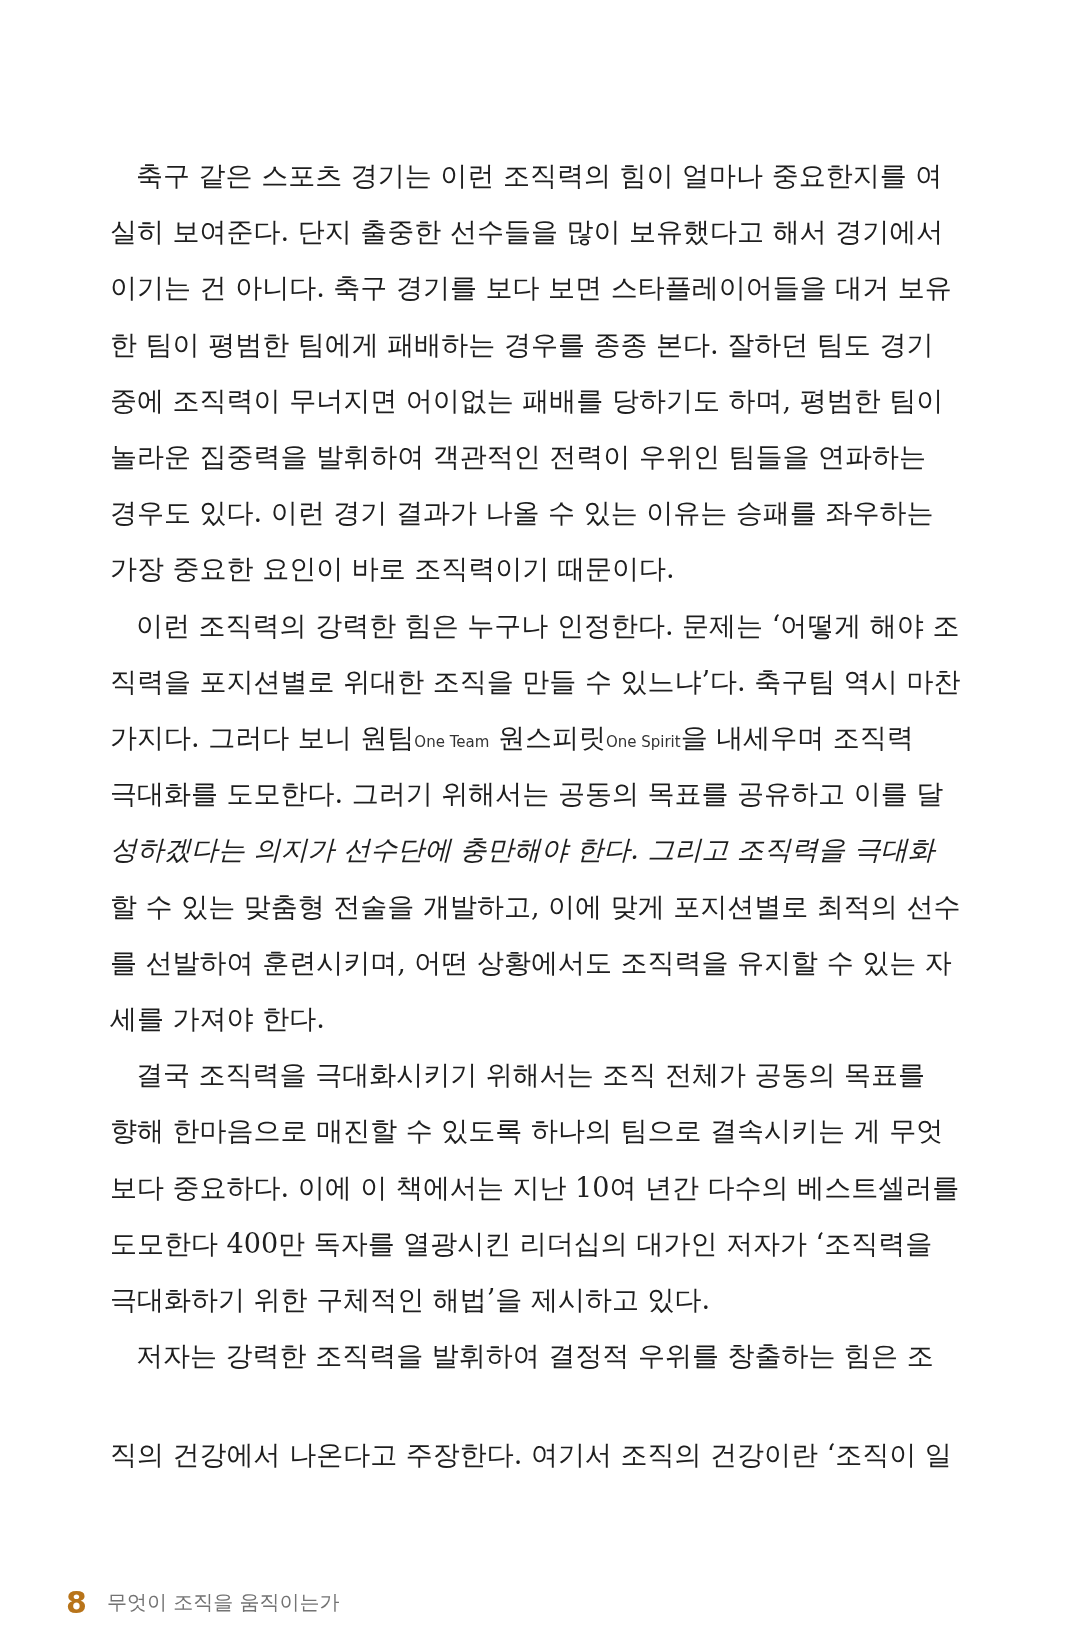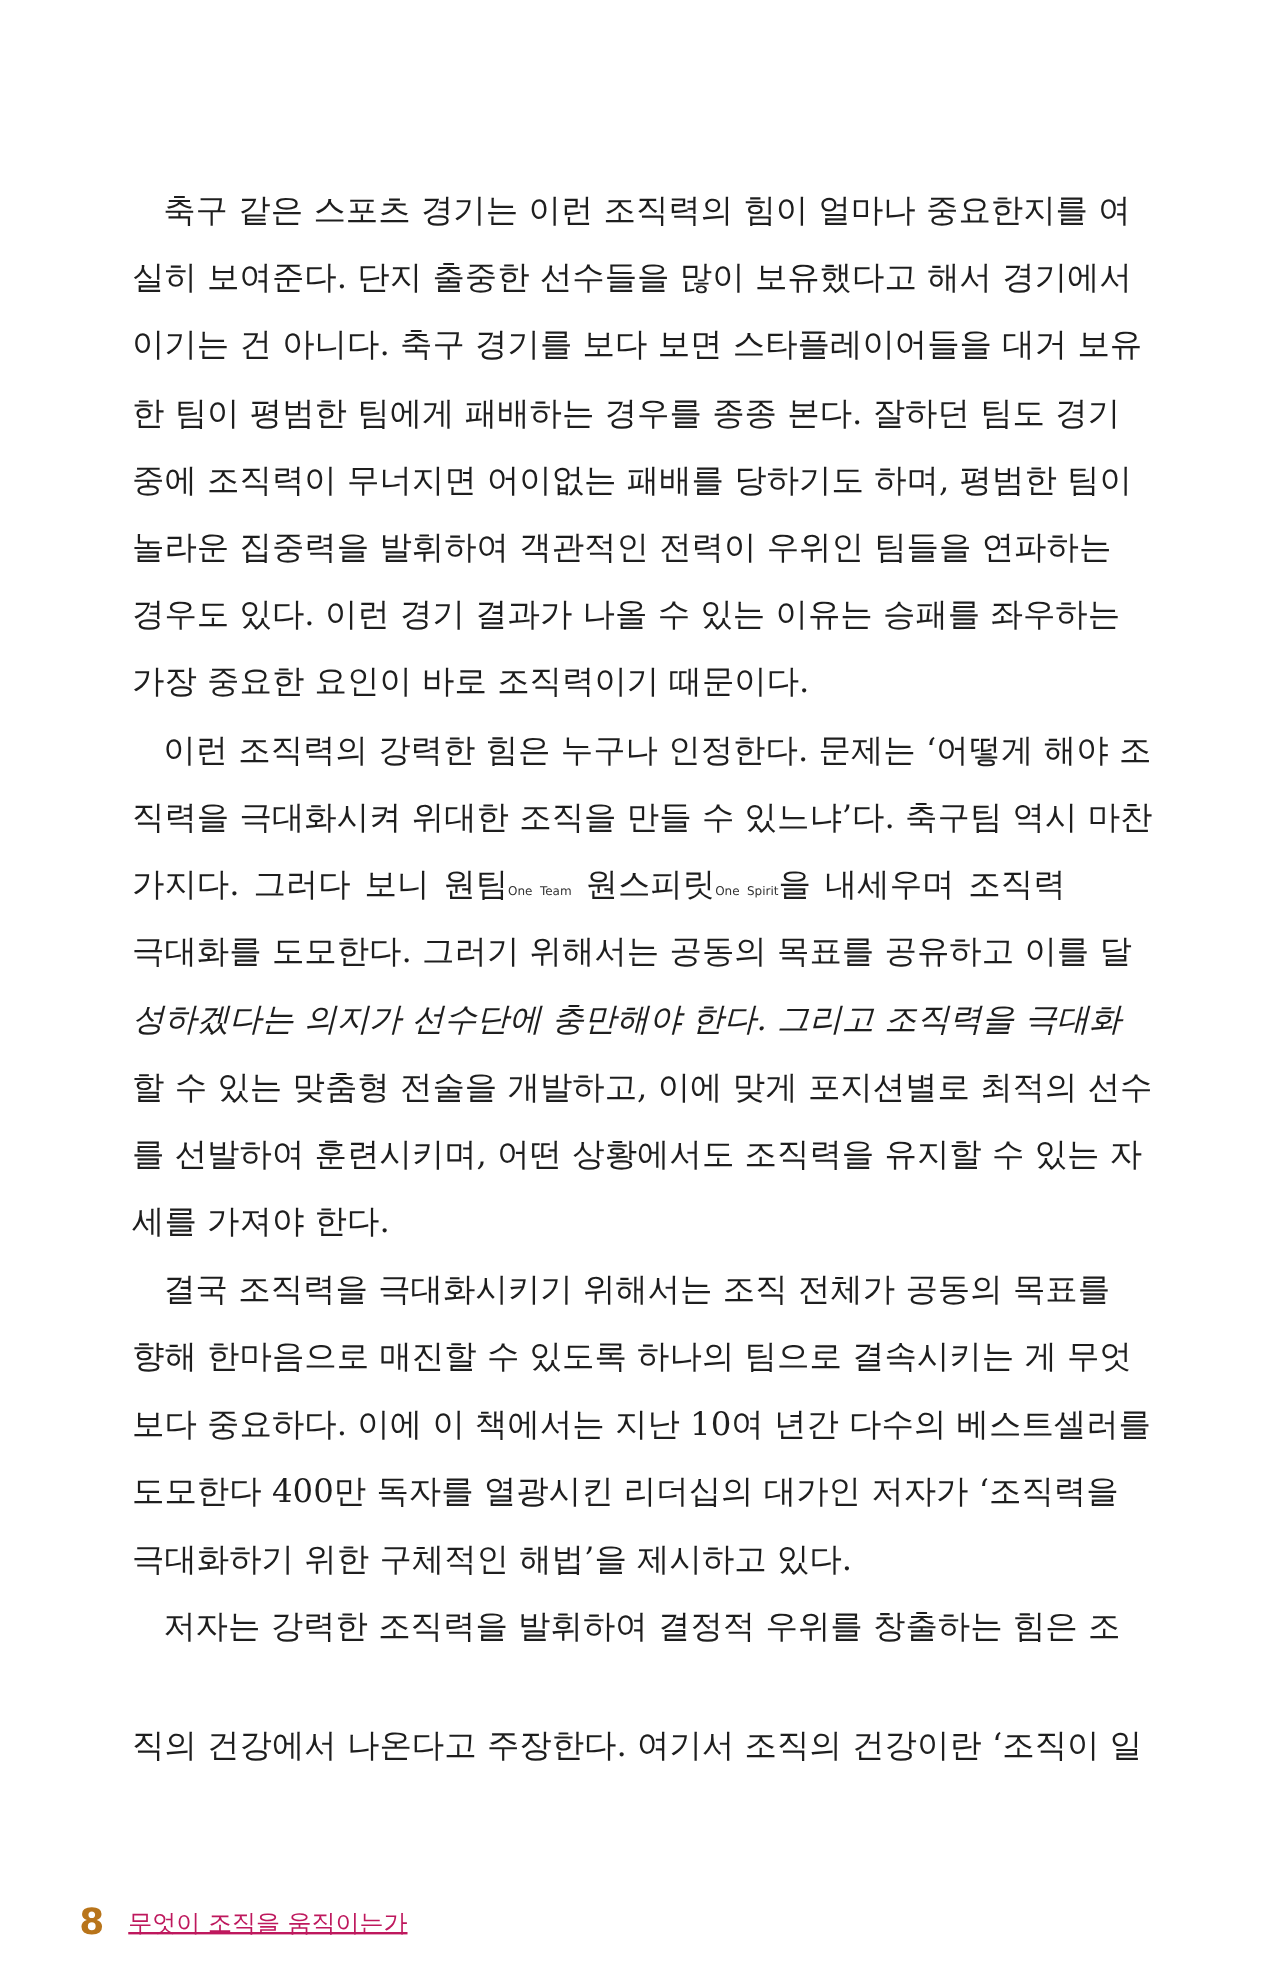--- a/index.html
+++ b/index.html
@@ -4,44 +4,44 @@
 <style>
   html, body { margin: 0; padding: 0; background: #ffffff; }
   body { width: 1073px; height: 1651px; position: relative; overflow: hidden;
          font-family: "DejaVu Serif", "Liberation Serif", serif; color: #1e1e1e; }
   .page { position: absolute; left: 0; top: 0; width: 1073px; height: 1244px; }
   .line { position: absolute; left: 110px; width: 778px; height: 40px;
           font-size: 27px; line-height: 40px; white-space: nowrap;
           text-align: justify; text-align-last: justify; letter-spacing: 0px; }
   .line.indent { left: 136px; width: 752px; }
   .line.last { text-align-last: left; }
-  .sub { font-family: "DejaVu Sans", "Liberation Sans", sans-serif; font-size: 10px;
+  .sub { font-family: "DejaVu Sans", "Liberation Sans", sans-serif; font-size: 15px;
          color: #333; letter-spacing: 0; }
   .footer { position: absolute; left: 66px; top: 1582px; height: 40px;
             display: flex; align-items: center; }
   .page-num { font-family: "DejaVu Sans", "Liberation Sans", sans-serif; font-weight: bold;
               font-size: 30px; color: #b8741a; margin-right: 20px; }
   .running-title { font-family: "DejaVu Sans", "Liberation Sans", sans-serif;
-                   font-size: 20px; color: #be185d; text-decoration: underline; }
+                   font-size: 20px; color: #737373; }
 </style>
 </head>
 <body>
 
 <div class="page">
   <div id="body-text">
       <div class="line indent" style="top: 156px;">축구 같은 스포츠 경기는 이런 조직력의 힘이 얼마나 중요한지를 여</div>
       <div class="line" style="top: 212px;">실히 보여준다. 단지 출중한 선수들을 많이 보유했다고 해서 경기에서</div>
       <div class="line" style="top: 268px;">이기는 건 아니다. 축구 경기를 보다 보면 스타플레이어들을 대거 보유</div>
       <div class="line" style="top: 325px;">한 팀이 평범한 팀에게 패배하는 경우를 종종 본다. 잘하던 팀도 경기</div>
       <div class="line" style="top: 381px;">중에 조직력이 무너지면 어이없는 패배를 당하기도 하며, 평범한 팀이</div>
       <div class="line" style="top: 437px;">놀라운 집중력을 발휘하여 객관적인 전력이 우위인 팀들을 연파하는</div>
       <div class="line" style="top: 493px;">경우도 있다. 이런 경기 결과가 나올 수 있는 이유는 승패를 좌우하는</div>
       <div class="line last" style="top: 549px;">가장 중요한 요인이 바로 조직력이기 때문이다.</div>
       <div class="line indent" style="top: 606px;">이런 조직력의 강력한 힘은 누구나 인정한다. 문제는 ‘어떻게 해야 조</div>
-      <div class="line" style="top: 662px;">직력을 극대화시켜 위대한 조직을 만들 수 있느냐’다. 축구팀 역시 마찬</div>
+      <div class="line" style="top: 662px;">직력을 포지션별로 위대한 조직을 만들 수 있느냐’다. 축구팀 역시 마찬</div>
       <div class="line" style="top: 774px;">극대화를 도모한다. 그러기 위해서는 공동의 목표를 공유하고 이를 달</div>
       <div class="line" style="top: 830px; font-style: italic;">성하겠다는 의지가 선수단에 충만해야 한다. 그리고 조직력을 극대화</div>
       <div class="line" style="top: 887px;">할 수 있는 맞춤형 전술을 개발하고, 이에 맞게 포지션별로 최적의 선수</div>
       <div class="line" style="top: 943px;">를 선발하여 훈련시키며, 어떤 상황에서도 조직력을 유지할 수 있는 자</div>
       <div class="line last" style="top: 999px;">세를 가져야 한다.</div>
       <div class="line indent" style="top: 1055px;">결국 조직력을 극대화시키기 위해서는 조직 전체가 공동의 목표를</div>
       <div class="line" style="top: 1111px;">향해 한마음으로 매진할 수 있도록 하나의 팀으로 결속시키는 게 무엇</div>
       <div class="line" style="top: 1168px;">보다 중요하다. 이에 이 책에서는 지난 10여 년간 다수의 베스트셀러를</div>
       <div class="line" style="top: 1224px;">도모한다 400만 독자를 열광시킨 리더십의 대가인 저자가 ‘조직력을</div>
       <div class="line last" style="top: 1280px;">극대화하기 위한 구체적인 해법’을 제시하고 있다.</div>

